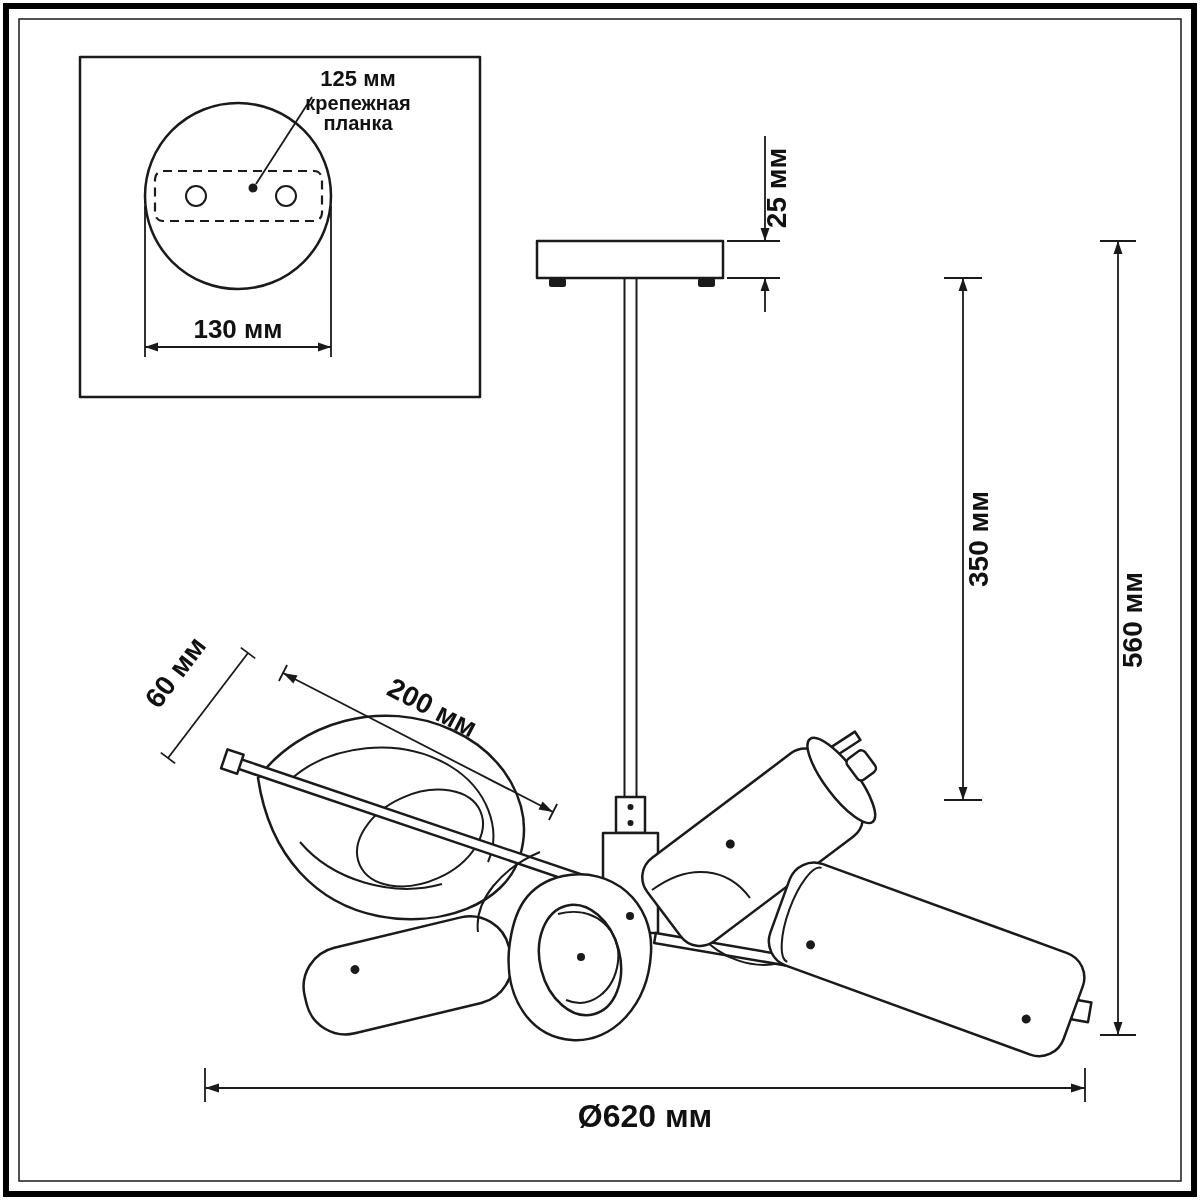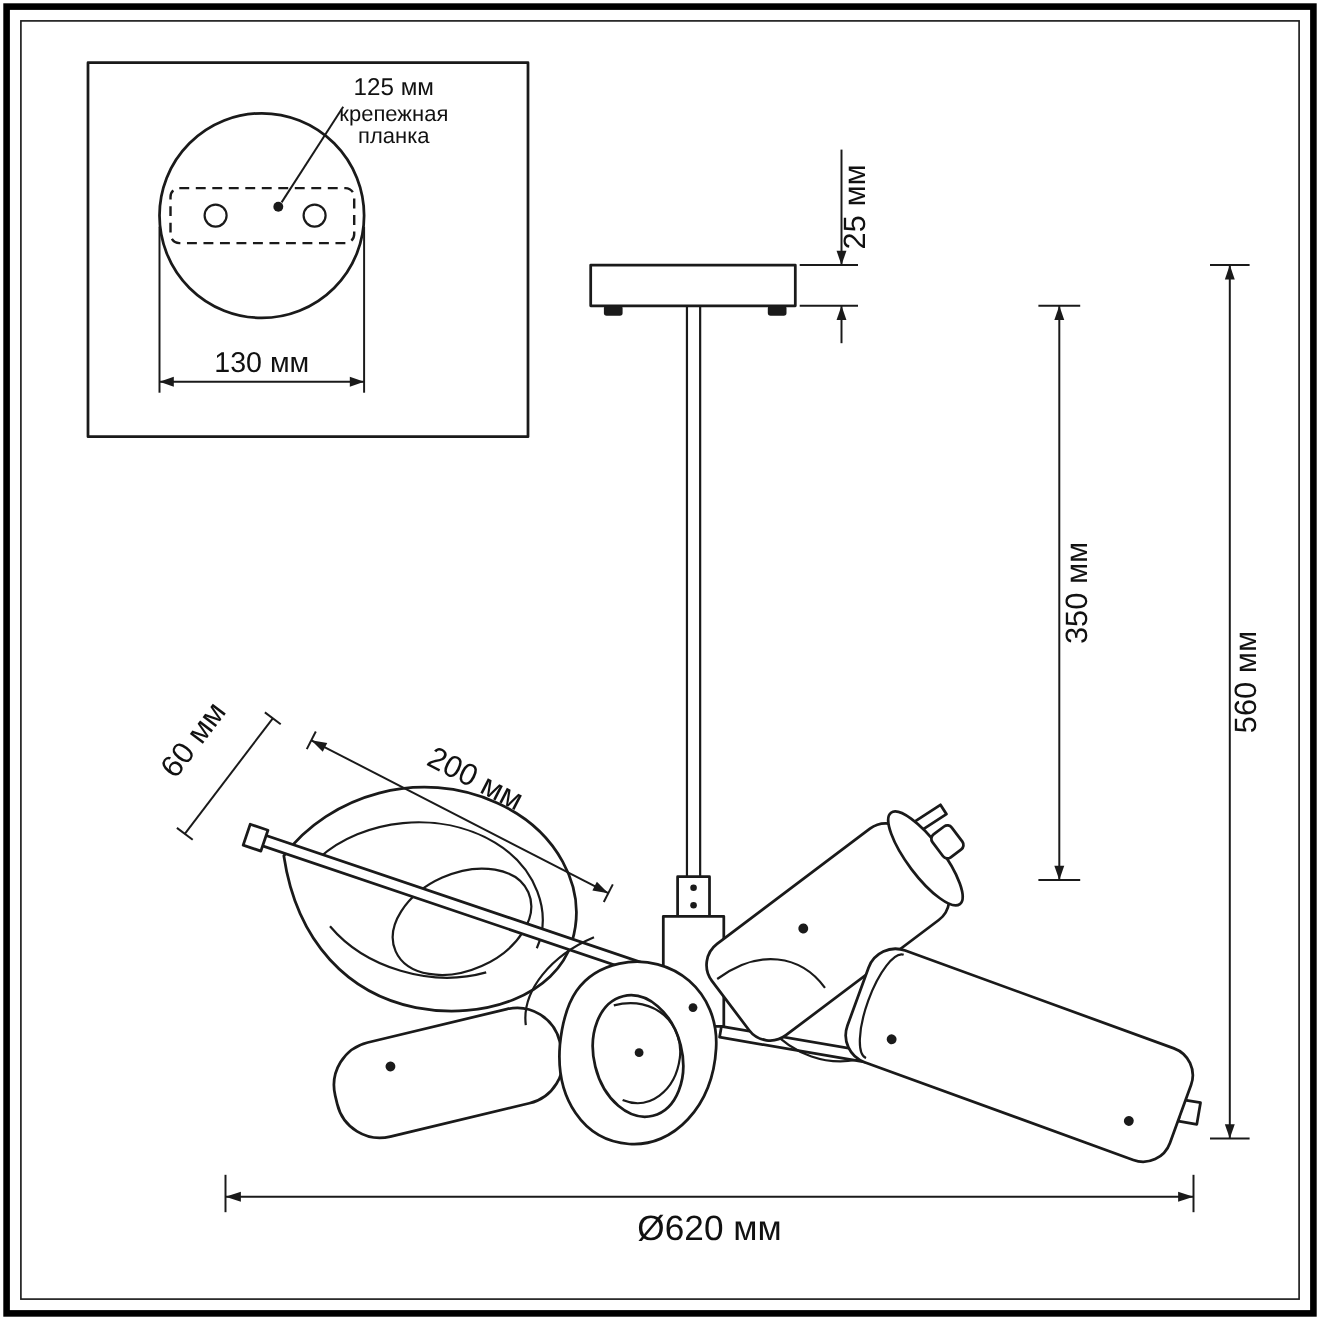--- a/index.html
+++ b/index.html
@@ -1,16 +1,16 @@
 <!DOCTYPE html>
 <html><head>
 <meta charset="utf-8">
 <style>
   html,body { margin:0; padding:0; background:#ffffff; }
-  .page { width:1200px; height:1200px; position:relative; background:#ffffff; }
+  .page { width:1200px; height:1200px; position:relative; background:#ffffff;font-weight:bold; }
   svg { display:block; }
   text { font-family:"Liberation Sans", sans-serif; fill:#111111; }
   .outline { fill:#ffffff; stroke:#1a1a1a; stroke-width:2.5; stroke-linejoin:round; }
   .thin    { fill:none; stroke:#1a1a1a; stroke-width:2; }
   .dim     { fill:none; stroke:#1a1a1a; stroke-width:1.8; }
   .arrow   { fill:#1a1a1a; stroke:none; }
   .dot     { fill:#1a1a1a; stroke:none; }
   .dimtext { font-size:28px; }
   .callout { font-size:20px; }
 </style>

